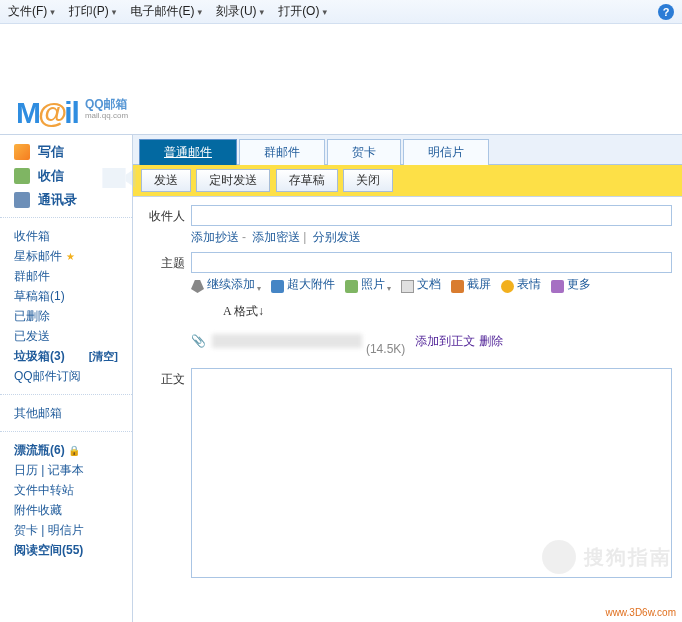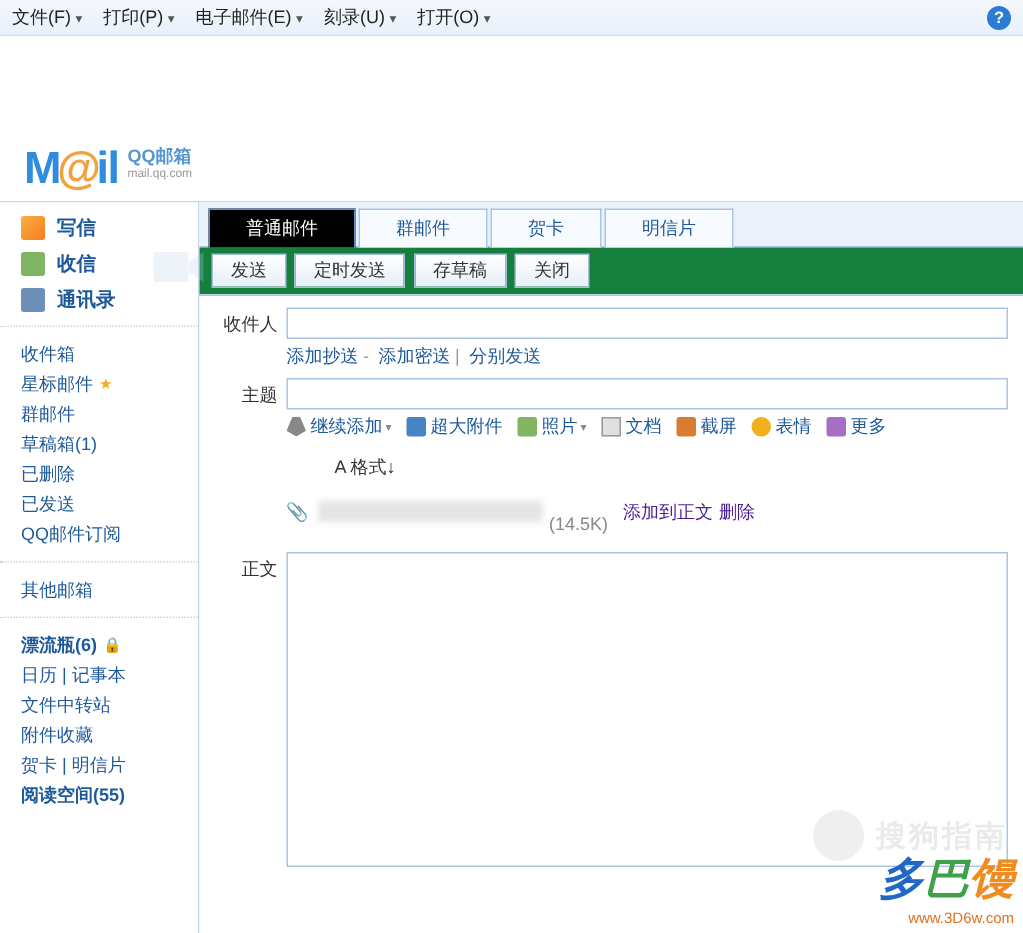--- a/index.html
+++ b/index.html
@@ -43,39 +43,39 @@
 .side-list { padding: 2px 14px; }
 .side-list .item { display:flex; align-items:center; height: 20px; color:#1e5a9a; cursor:pointer; }
 .side-list .item.star::after { content:"★"; color:#f2b01e; margin-left:4px; font-size:10px; }
 .side-list .item.bold { font-weight:bold; }
 .side-list .item .aux { margin-left:auto; color:#1e5a9a; font-size:11px; }
 .side-list .item .lock { margin-left:4px; color:#c4a94e; font-size:10px; }
 
 
 .tabs { display:flex; background:#eaf1fa; border-bottom:1px solid #aac5e4; padding-left: 6px; }
 .tab { padding: 4px 24px; border:1px solid #aac5e4; border-bottom:none; margin-right:2px; margin-top:3px; background:#f7fbff; color:#1e5a9a; cursor:pointer; position:relative; top:1px; }
-.tab.active { background:#000000; color:#fff; border-color:#5e92cc; }
-
-
-.action-bar { background:#15803d; padding: 4px 8px; border-bottom:1px solid #c6d5e8; }
+.tab.active { background:#0369a1; color:#fff; border-color:#5e92cc;text-decoration:underline; }
+
+
+.action-bar { background:#fde047; padding: 4px 8px; border-bottom:1px solid #c6d5e8; }
 .action-bar .abtn { display:inline-block; padding: 2px 12px; border:1px solid #a6bcd7; background:linear-gradient(#fff,#e6eef8); margin-right:2px; cursor:pointer; color:#333; }
 
 
 .form { padding: 8px 10px; }
 .form-row { display:flex; align-items:flex-start; margin-bottom:6px; }
 .form-row .label { width: 42px; text-align:right; color:#333; padding-top: 3px; margin-right:6px; }
 .form-row .field { flex:1; }
 .txt-input { width:100%; height:21px; border:1px solid #aac5e4; padding:0 4px; }
 .cc-links { color:#1e5a9a; font-size:12px; margin-top:3px; }
 .cc-links span { cursor:pointer; }
 .cc-links .sep { color:#999; margin:0 3px; }
 
 
 .editor-bar { padding: 3px 0; color:#1e5a9a; display:flex; align-items:center; flex-wrap:wrap; gap:10px; }
-.editor-bar .ei { display:inline-flex; align-items:center; cursor:pointer; }
+.editor-bar .ei { display:inline-flex; align-items:flex-end; cursor:pointer;font-family:Liberation Serif, serif; }
 .editor-bar .ei .ico { width:13px; height:13px; margin-right:3px; display:inline-block; }
 .editor-bar .ei .caret { font-size:8px; margin-left:2px; color:#888; }
 .ico-clip { background:#888; clip-path: polygon(30% 0,70% 0,100% 70%,50% 100%,0 70%); }
 .ico-up { background:#4585c5; border-radius:2px; }
 .ico-pic { background:#7fb563; border-radius:2px; }
 .ico-doc { background:#e0e0e0; border:1px solid #999; }
 .ico-cut { background:#d97c2f; border-radius:2px; }
 .ico-emoji { background:#f2b01e; border-radius:50%; }
 .ico-more { background:#a66fc3; border-radius:2px; }
 .fmt { color:#333;margin-left:32px; }
@@ -143,20 +143,24 @@
         </svg>
     </div>
     <div class="side-sep"></div>
     <div class="side-list">
       <div class="item">收件箱</div>
       <div class="item star">星标邮件</div>
       <div class="item">群邮件</div>
       <div class="item">草稿箱(1)</div>
       <div class="item">已删除</div>
       <div class="item">已发送</div>
+      <div class="item bold">
+          <span>垃圾箱(3)</span>
+          <span class="aux">[清空]</span>
+        </div>
       <div class="item">QQ邮件订阅</div>
     </div>
     <div class="side-sep"></div>
     <div class="side-list">
         <div class="item">其他邮箱</div>
       </div>
     <div class="side-sep"></div>
     <div class="side-list">
       <div class="item bold">
           <span>漂流瓶(6)</span>
@@ -250,15 +254,14 @@
       </div>
     </div>
   </div>
 </div>
 
 <div class="wm1">
   <div class="circle"></div>
   <div class="txt">搜狗指南</div>
 </div>
 <div class="wm2">
-  <div class="big"><span class="c1">多</span><span class="c2">巴</span><span class="c3">馒</span></div>
   <div class="url">www.3D6w.com</div>
 </div>
 
 </body></html>

